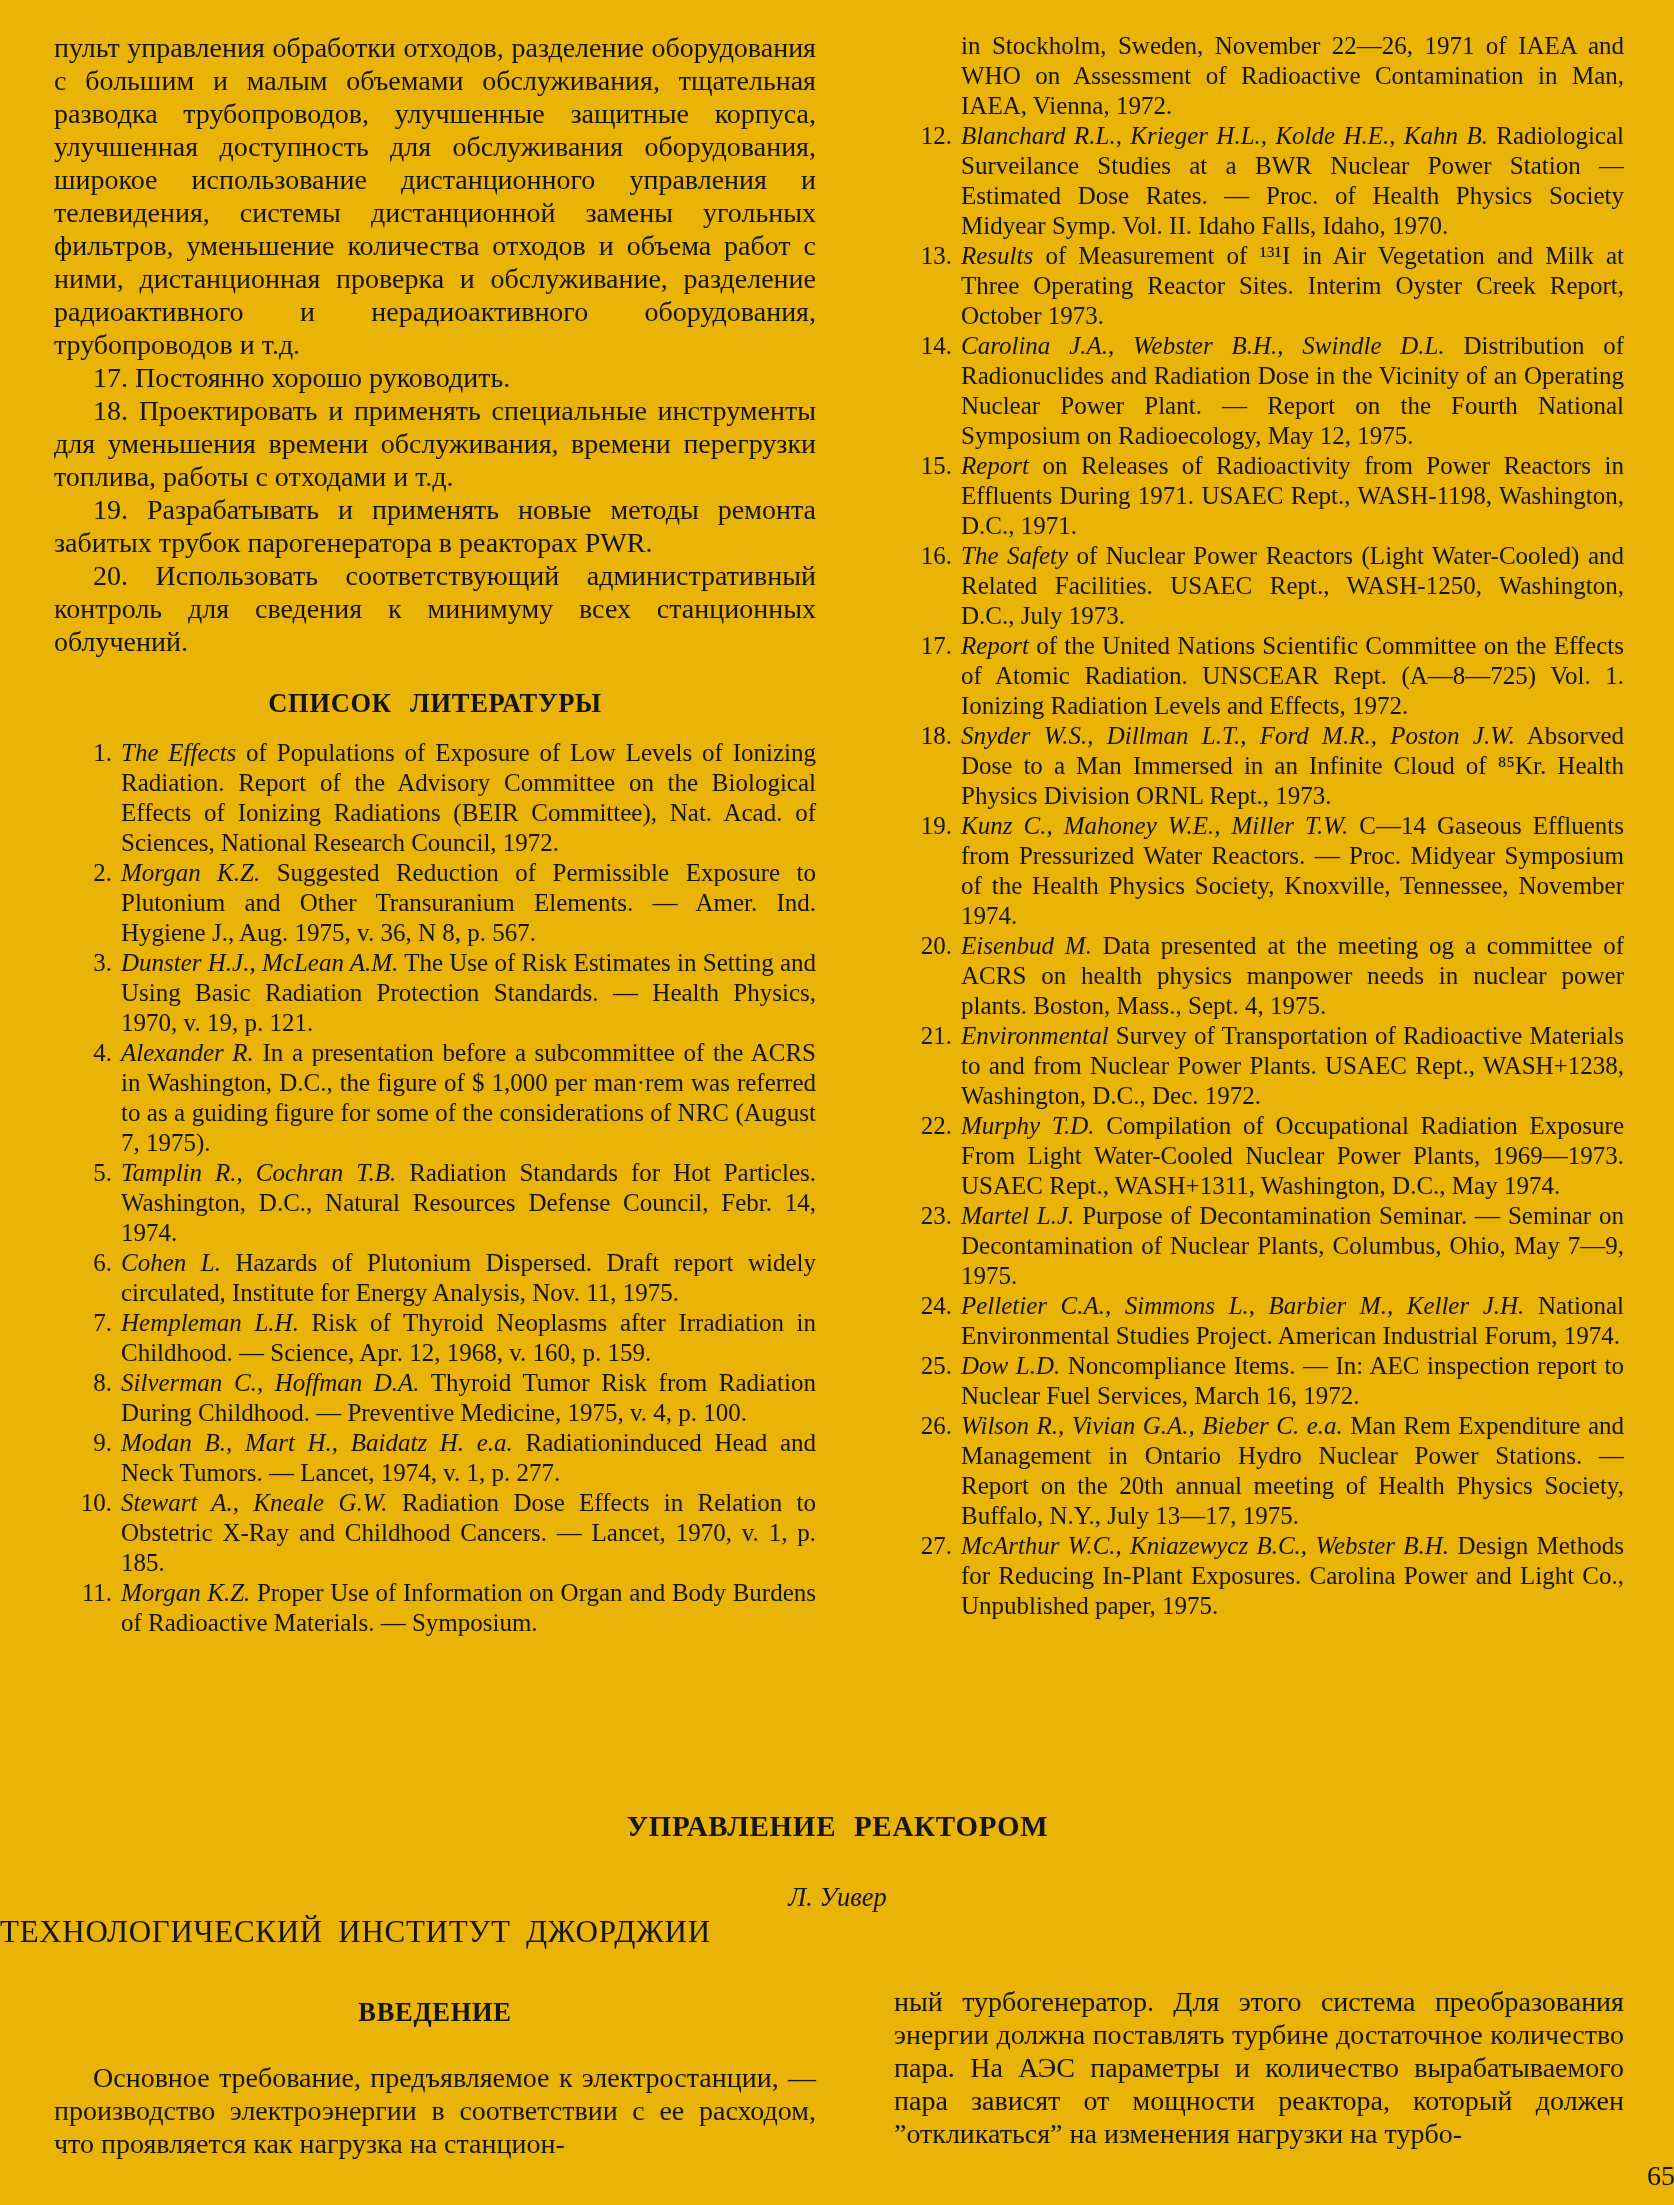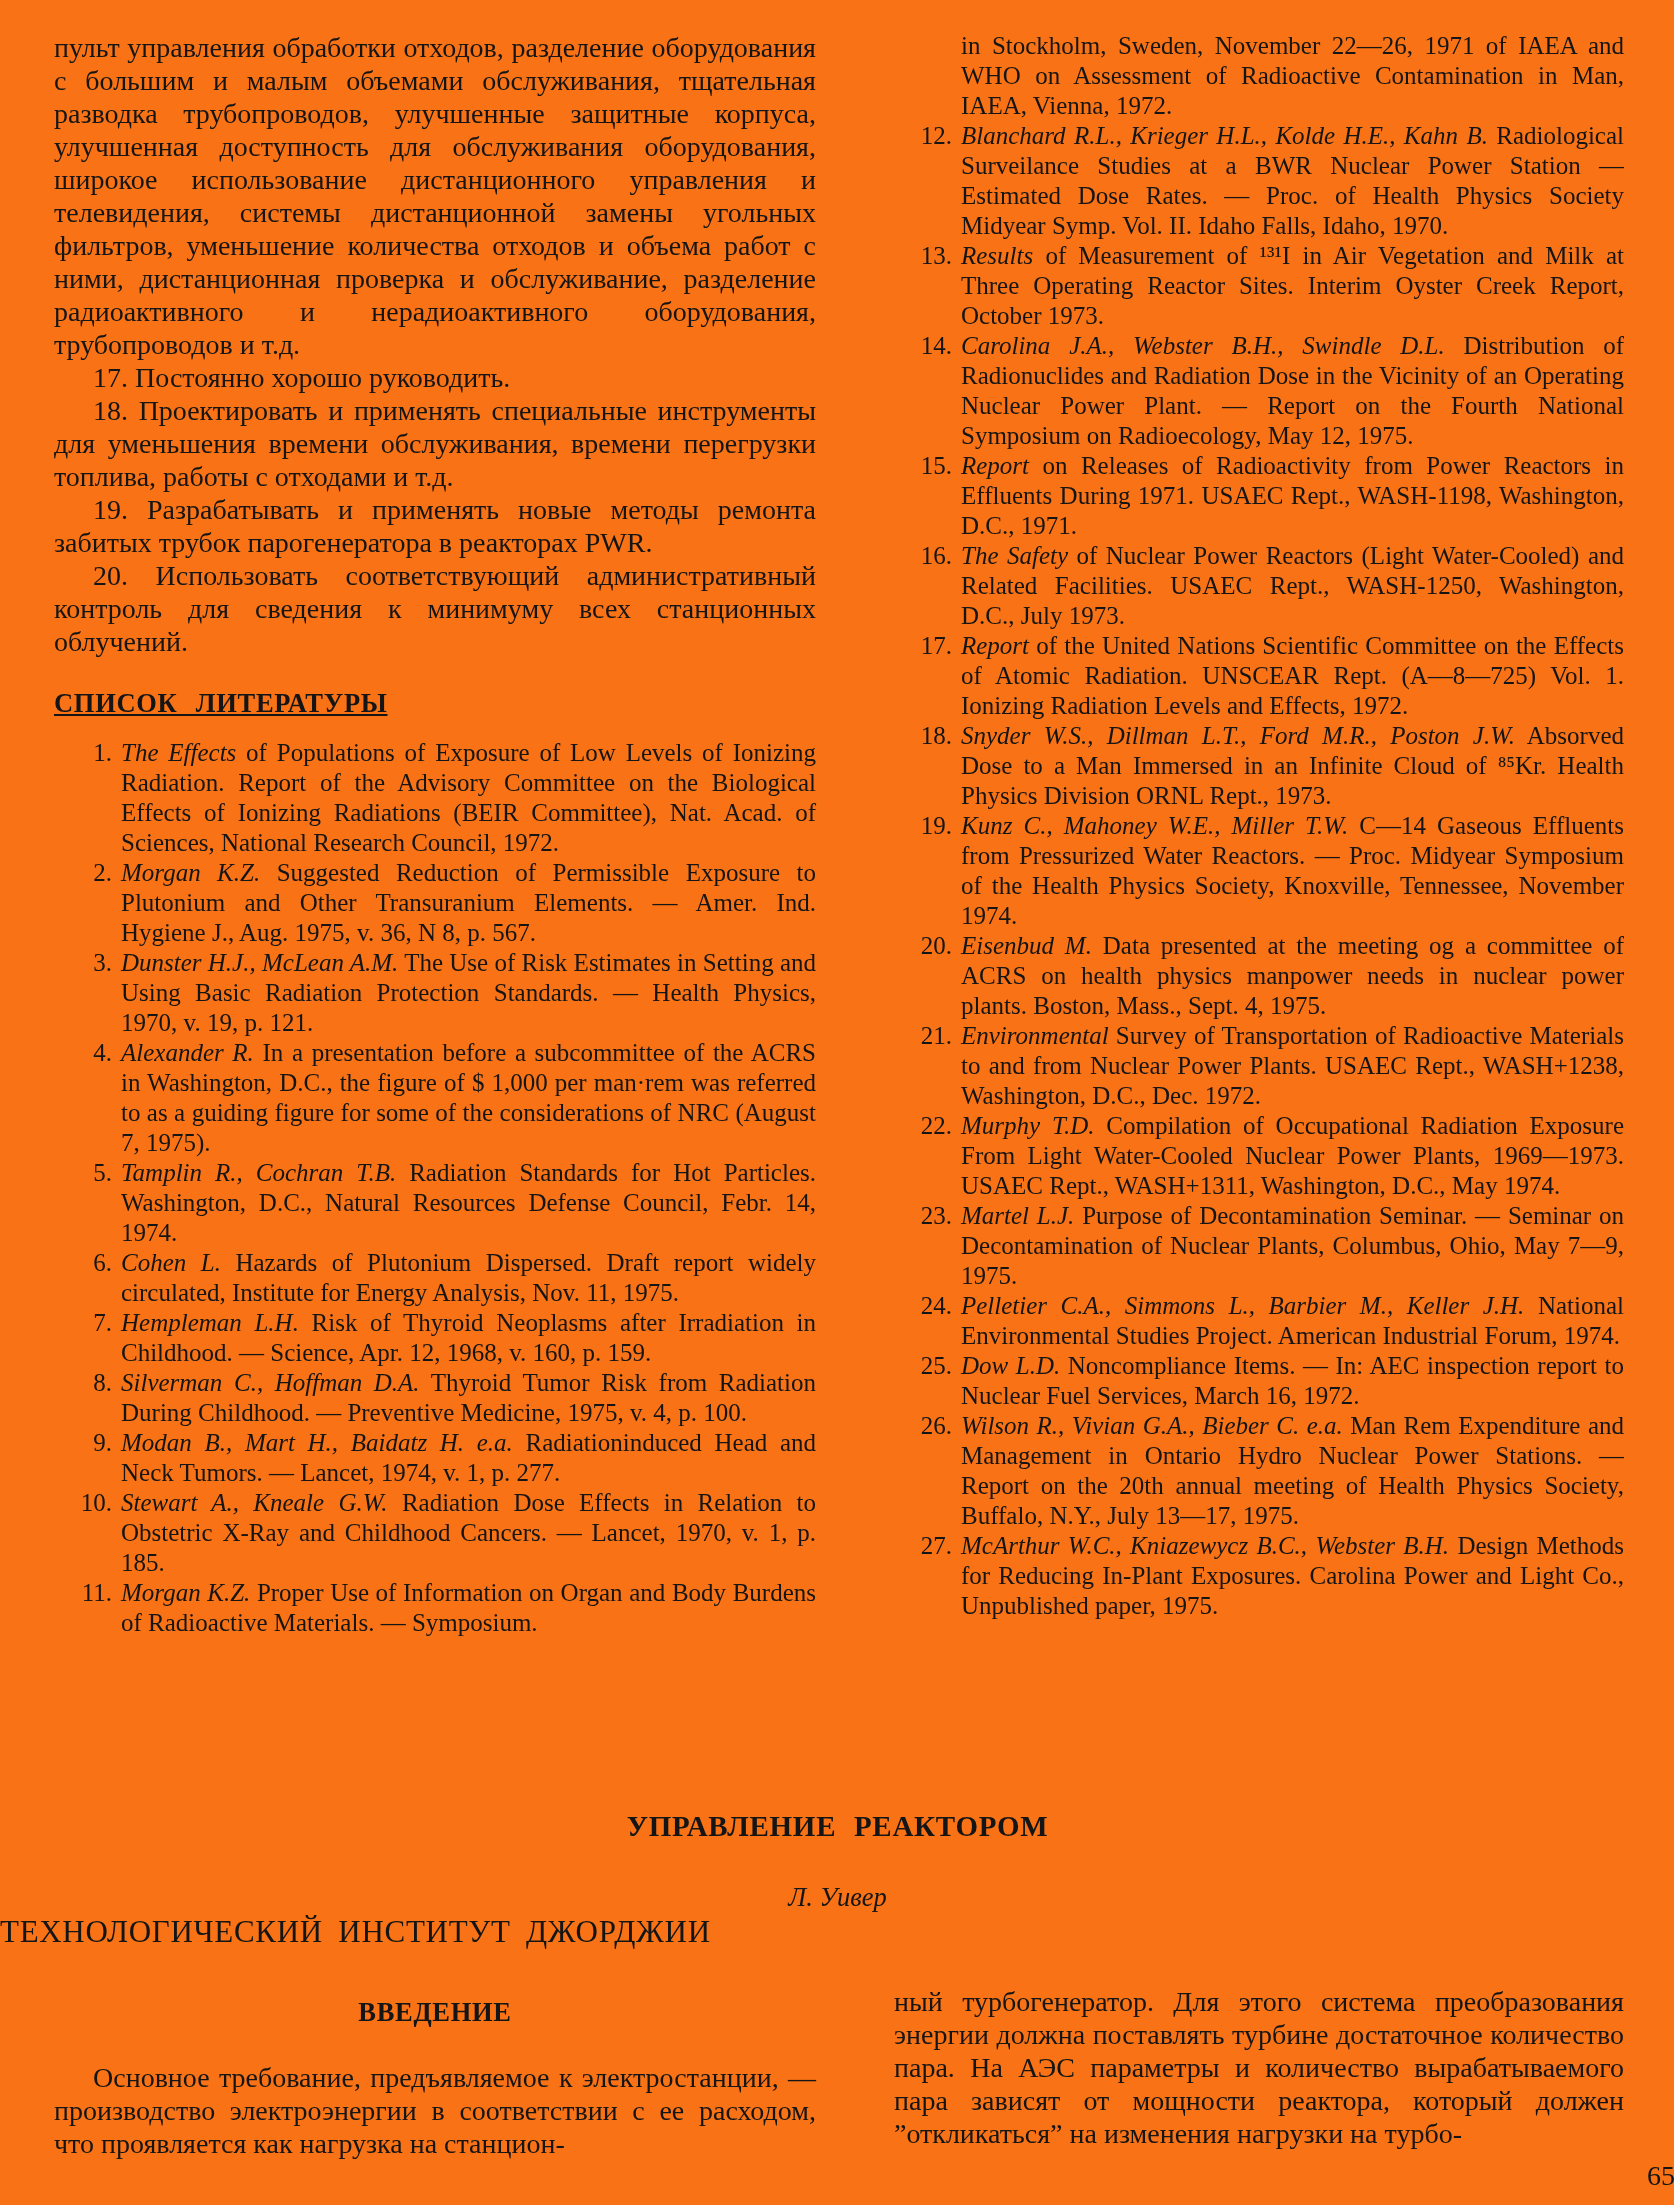--- a/index.html
+++ b/index.html
@@ -1,38 +1,38 @@
 <!DOCTYPE html>
 <html style="font-size:11px"><head>
 <meta charset="utf-8">
 <style>
   html,body { margin:0; padding:0; background:#e8e8e8; }
   .page {
     position:relative;
     width:1675px; height:2205px;
     margin:0 auto;
-    background:#f97316;
+    background:#eab308;
     color:#151515;
     font-family:"Liberation Serif","DejaVu Serif",serif;
     overflow:hidden;
   }
   .top-cols {
     position:absolute; top:31px; left:54px; width:1570px; height:1759px;
     display:flex; gap:78px; overflow:hidden;
   }
   .col-left  { width:762px; flex:none; }
   .col-right { flex:1; min-width:0; }
 
   .body-ru { font-size:28px; line-height:33px; text-align:justify; }
   .item    { text-indent:39px; }
 
   .bib-head {
     font-weight:700; font-size:26.5px; line-height:26.5px;
-    margin:32px 0 21px;
-    word-spacing:11px; letter-spacing:0.7px;text-decoration:underline;
+    text-align:center; margin:32px 0 21px;
+    word-spacing:11px; letter-spacing:0.7px;
   }
 
   .ref {
     font-size:25px; line-height:30px; text-align:justify;
     padding-left:67px; text-indent:-67px;
   }
   .ref .num {
     display:inline-block; width:58px; margin-right:9px;
     text-align:right; text-indent:0;
   }

